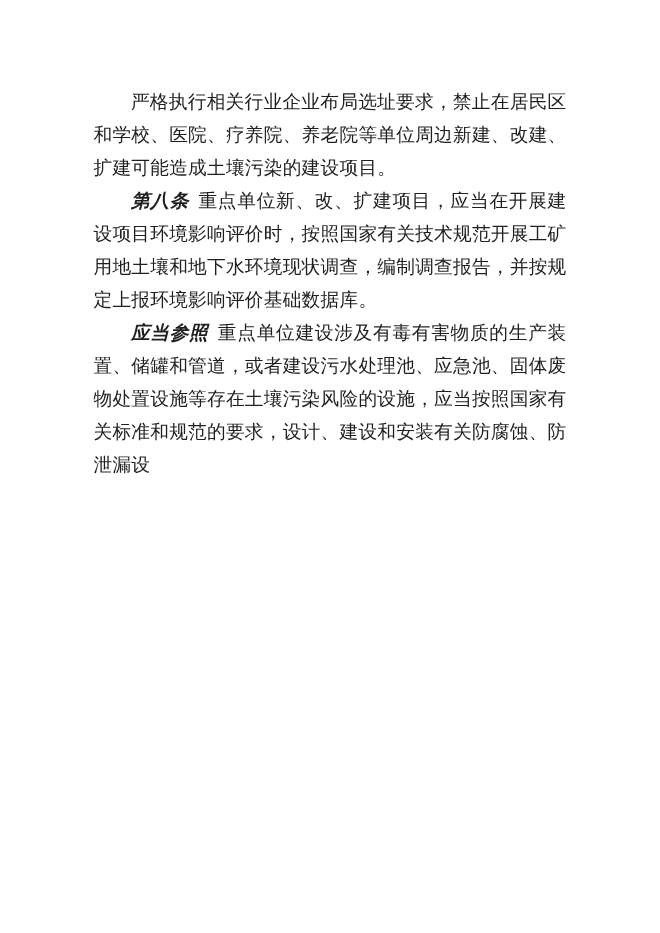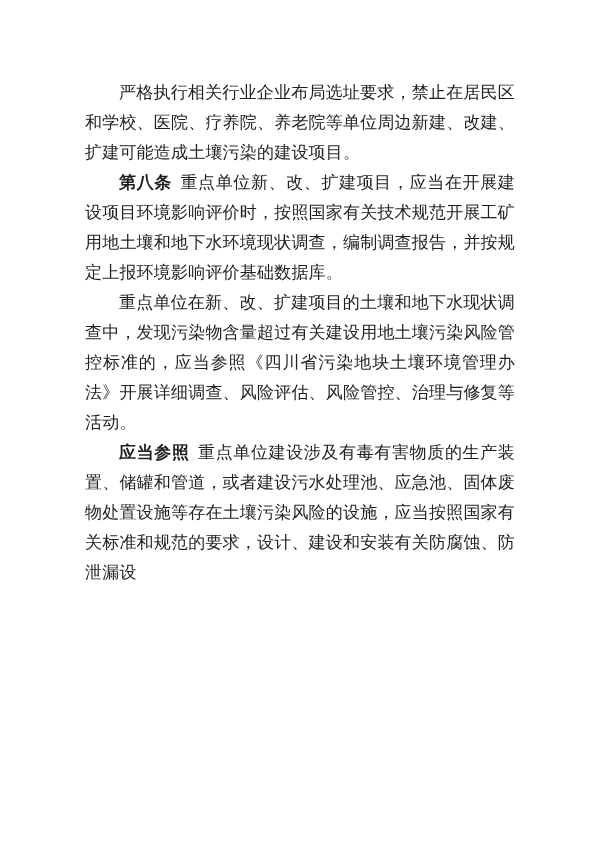--- a/index.html
+++ b/index.html
@@ -33,33 +33,33 @@
   }
 
   .para {
     text-indent: 2em;
     margin: 0;
   }
 
   .lead {
     font-weight: bold;
     margin-right: 0.5em;
+    font-style: italic;
   }
 </style>
 </head>
 <body>
 
 <div class="page">
   <div class="doc-body">
 
     <p class="para"><span>严格执行相关行业企业布局选址要求，禁止在居民区和学校、医院、疗养院、养老院等单位周边新建、改建、扩建可能造成土壤污染的建设项目。</span></p>
 
     <p class="para"><span class="lead">第八条</span><span>重点单位新、改、扩建项目，应当在开展建设项目环境影响评价时，按照国家有关技术规范开展工矿用地土壤和地下水环境现状调查，编制调查报告，并按规定上报环境影响评价基础数据库。</span></p>
 
 
 
-    <p class="para"><span>重点单位在新、改、扩建项目的土壤和地下水现状调查中，发现污染物含量超过有关建设用地土壤污染风险管控标准的，应当参照《四川省污染地块土壤环境管理办法》开展详细调查、风险评估、风险管控、治理与修复等活动。</span></p>
 
 
     <p class="para"><span class="lead">应当参照</span><span>重点单位建设涉及有毒有害物质的生产装置、储罐和管道，或者建设污水处理池、应急池、固体废物处置设施等存在土壤污染风险的设施，应当按照国家有关标准和规范的要求，设计、建设和安装有关防腐蚀、防泄漏设</span></p>
 
   </div>
 </div>
 
 </body></html>

